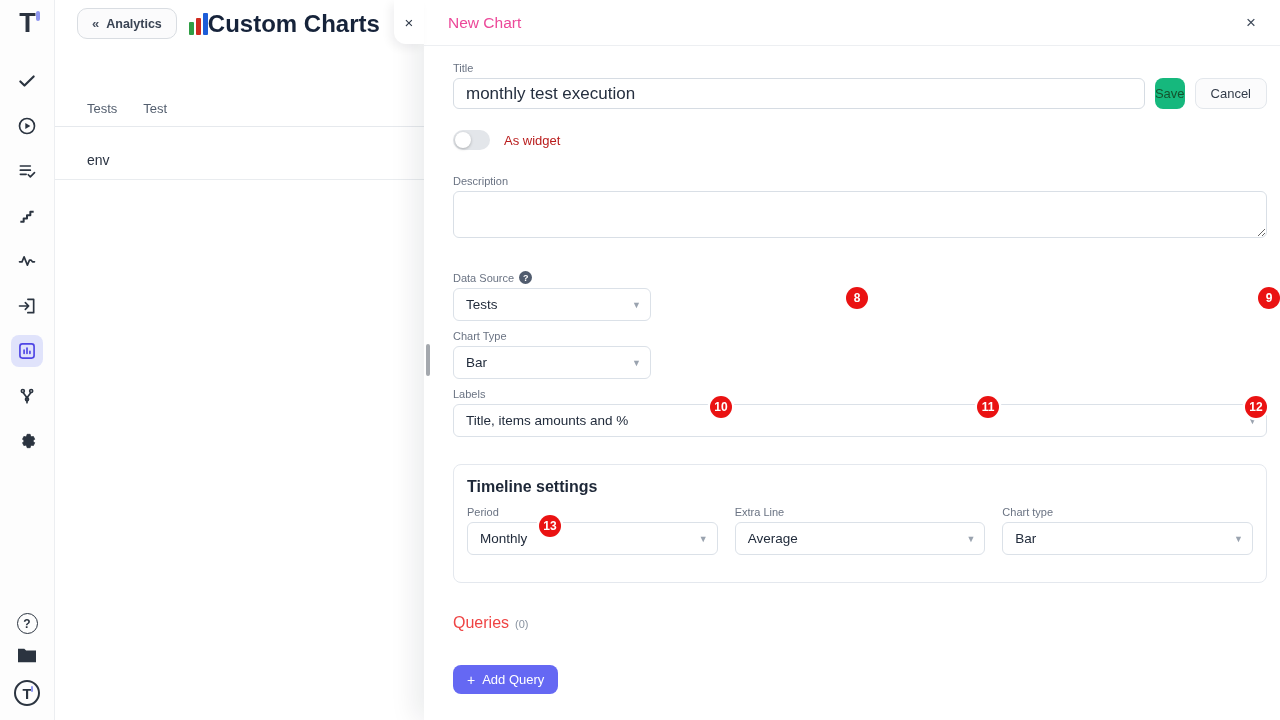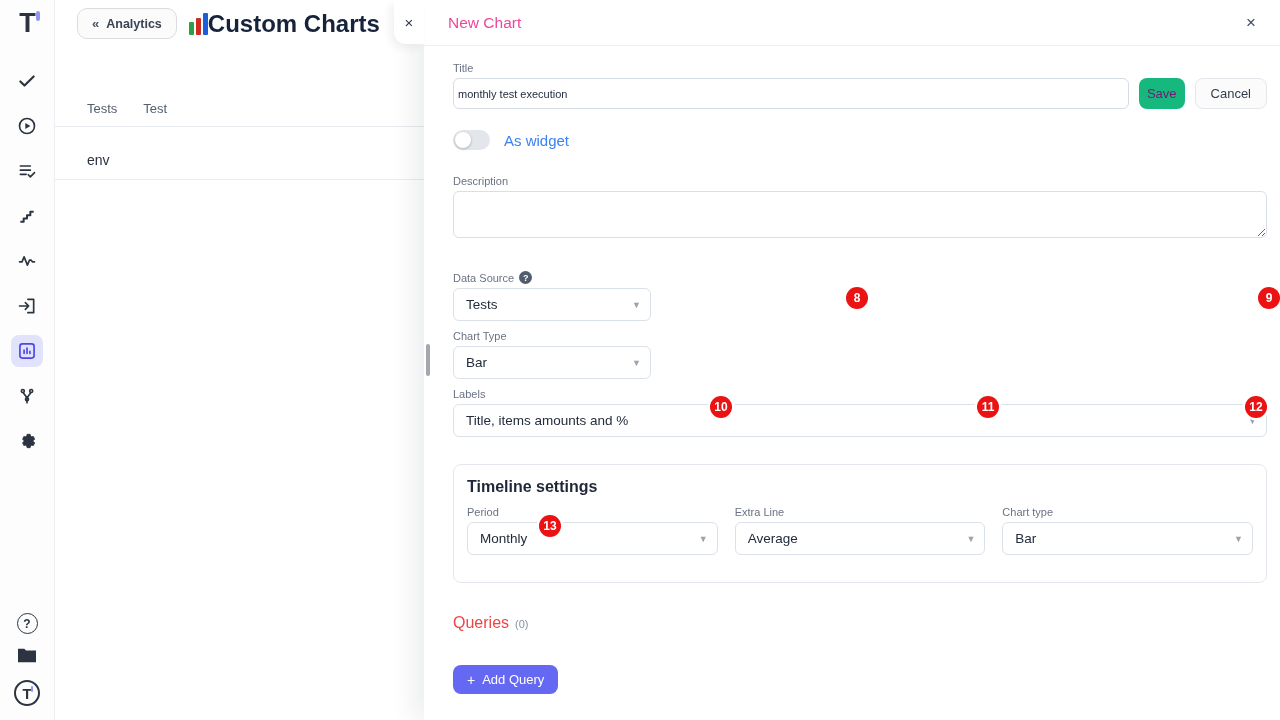--- a/index.html
+++ b/index.html
@@ -59,31 +59,31 @@
     justify-content:center; box-shadow:-4px 4px 10px rgba(15,23,42,.06); cursor:pointer;
     font-size:15px; color:#2f3a4a; }
   .nc-header { height:46px; display:flex; align-items:center; justify-content:space-between;
     padding:0 24px; border-bottom:1px solid #edeff2; }
   .nc-title { font-size:15.5px; font-weight:500; color:#ec4899; }
   .nc-close { font-size:17px; color:#3f4a5a; cursor:pointer; line-height:1; }
   .nc-body { padding:16px 13px 0 29px; }
   .field-label { font-size:11px; color:#6a7383; margin-bottom:4px; display:flex; align-items:center; gap:5px; }
   .title-row { display:flex; align-items:center; gap:10px; }
   .text-input { flex:1; height:31px; border:1px solid #d6dce3; border-radius:6px;
-    padding:0 4px; font-size:11px; color:#252f3f; outline:none;
+    padding:0 12px; font-size:17px; color:#252f3f; outline:none;
     font-family:"Liberation Sans", sans-serif; }
   .btn { height:31px; border:none; border-radius:8px; font-size:13px; cursor:pointer;
     font-family:"Liberation Sans", sans-serif; }
-  .btn-save { background:#16b87d; color:#701a75; padding:0 8px; font-weight:500; }
+  .btn-save { background:#16b87d; color:#14532d; padding:0 0; font-weight:500; }
   .btn-cancel { background:#fbfbfc; border:1px solid #e3e7ec; color:#333c4a; padding:0 15px; }
   .widget-row { display:flex; align-items:center; margin-top:21px; }
   .toggle { width:37px; height:20px; background:#e3e6ea; border-radius:10px; position:relative; cursor:pointer; }
   .toggle .knob { position:absolute; left:2px; top:2px; width:16px; height:16px;
     background:#fff; border-radius:50%; box-shadow:0 1px 3px rgba(0,0,0,.25); }
-  .widget-label { margin-left:14px; font-size:15px; color:#3b82f6; }
+  .widget-label { margin-left:14px; font-size:13px; color:#b91c1c; }
   .desc-block { margin-top:25px; }
   .textarea { width:100%; height:47px; border:1px solid #d9dfe6; border-radius:6px;
     resize:vertical; font-family:"Liberation Sans", sans-serif; font-size:13px; padding:8px 12px; color:#252f3f; }
   .selects-row { display:flex; gap:9px; margin-top:29px;flex-direction:column; }
   .sel-col-a { width:198px; } .sel-col-b { width:198px; } .sel-col-c { flex:1; }
   .select { position:relative; height:33px; border:1px solid #dbe1e8; border-radius:6px;
     display:flex; align-items:center; padding:0 26px 0 12px; font-size:13.5px;
     color:#222c3c; cursor:pointer; background:#fff; }
   .select .caret { position:absolute; right:9px; top:50%; transform:translateY(-50%);
     font-size:9px; color:#9aa3af; }

